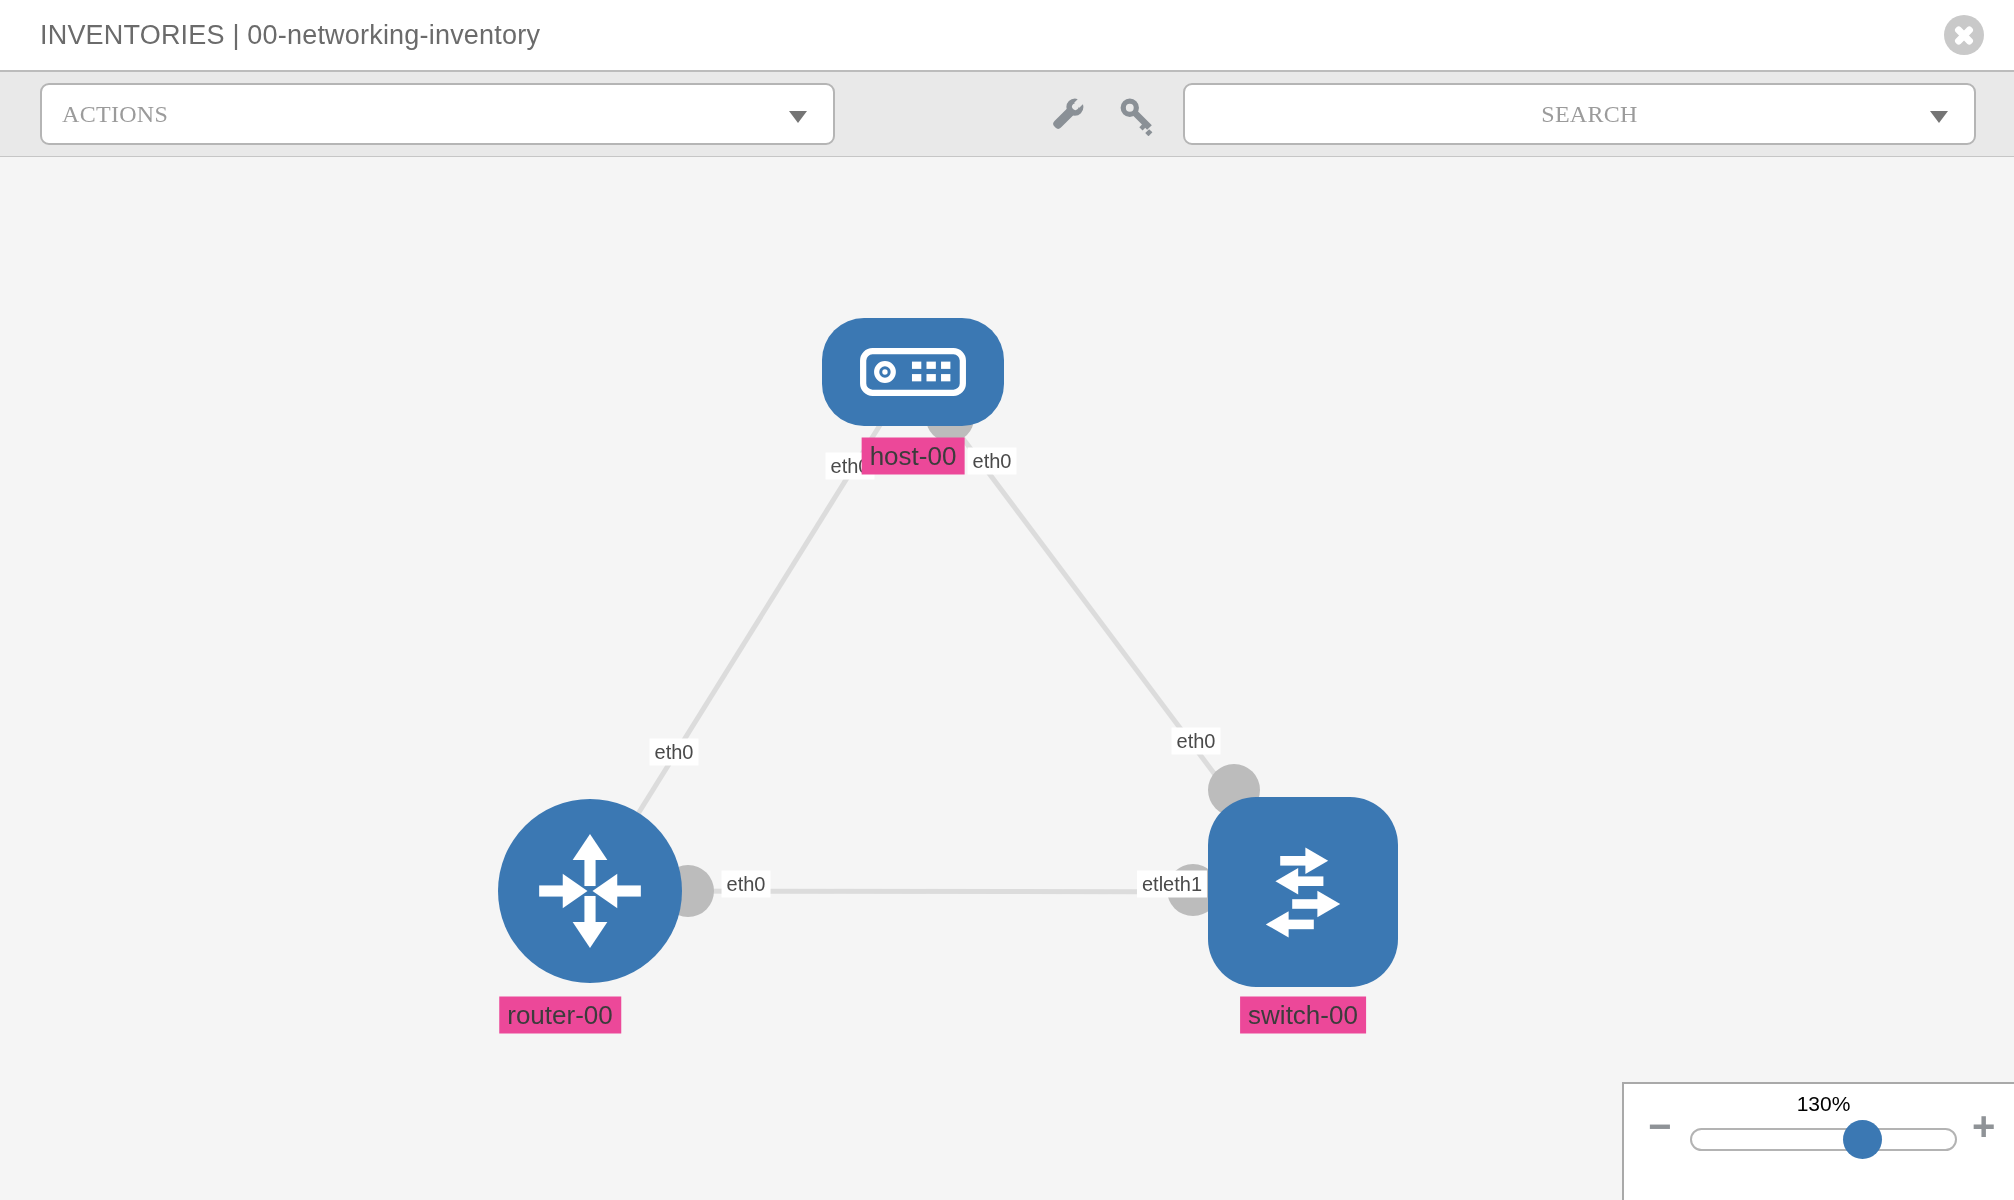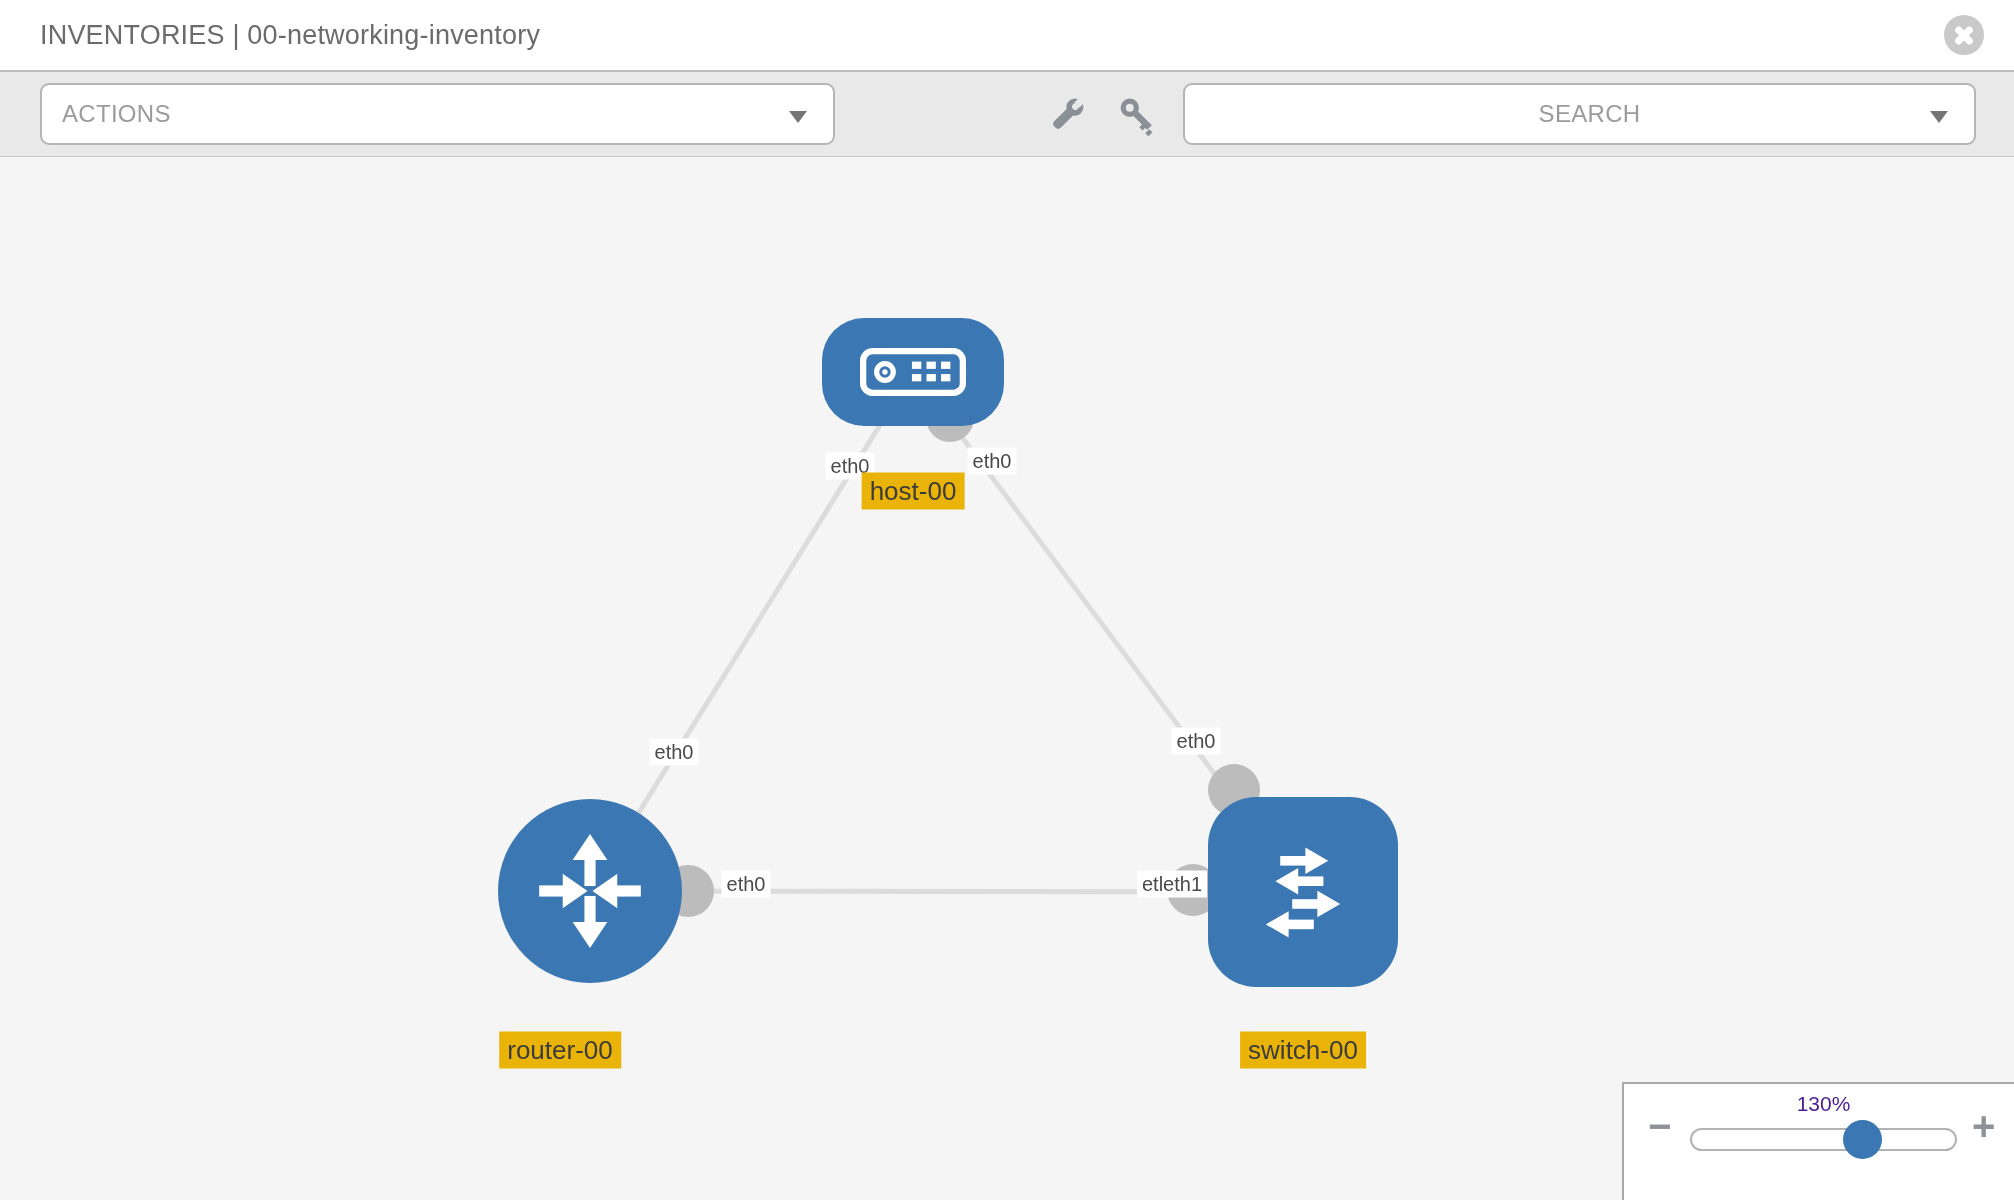--- a/index.html
+++ b/index.html
@@ -21,20 +21,21 @@
   .close-btn::before,.close-btn::after{
     content:"";position:absolute;left:9px;top:17px;width:22px;height:7px;border-radius:3px;
     background:#ffffff;
   }
   .close-btn::before{transform:rotate(45deg);}
   .close-btn::after{transform:rotate(-45deg);}
   
   .toolbar{
     position:absolute;left:0;top:72px;width:2014px;height:84px;background:#e9e9e9;
     border-bottom:1px solid #c6c6c6;
+    font-family:Liberation Serif, serif;
   }
   .select-box{
     position:absolute;top:11px;height:62px;background:#ffffff;border:2px solid #b5b5b5;
     border-radius:9px;box-sizing:border-box;display:flex;align-items:center;cursor:pointer;
   }
   .select-box .select-label{margin-left:20px;font-size:24px;color:#9b9b9b;letter-spacing:.3px;}
   .caret{
     position:absolute;right:26px;top:26px;width:0;height:0;
     border-left:9px solid transparent;border-right:9px solid transparent;
     border-top:12px solid #757575;
@@ -47,34 +48,34 @@
   
   .canvas{
     position:absolute;left:0;top:157px;width:2014px;height:1043px;background:#f5f5f5;
   }
   .topo-svg{position:absolute;left:0;top:0;}
   .node{position:absolute;display:flex;align-items:center;justify-content:center;cursor:pointer;}
   .node-host{left:822px;top:161px;width:182px;height:108px;border-radius:42px;background:#3b78b3;}
   .node-router{left:498px;top:642px;width:184px;height:184px;border-radius:50%;background:#3b78b3;}
   .node-switch{left:1208px;top:640px;width:190px;height:190px;border-radius:48px;background:#3b78b3;}
   .node-label{
-    position:absolute;transform:translate(-50%,-50%);background:#eab308;color:#3c3c3c;
-    font-size:26px;padding:3px 8px;white-space:nowrap;z-index:4;margin-top:35px;
+    position:absolute;transform:translate(-50%,-50%);background:#ec4899;color:#3c3c3c;
+    font-size:26px;padding:3px 8px;white-space:nowrap;z-index:4;
   }
   .if-label{
     position:absolute;transform:translate(-50%,-50%);background:#ffffff;color:#4a4a4a;
     font-size:20px;padding:2px 5px;white-space:nowrap;z-index:3;
   }
   
   .zoom-panel{
     position:absolute;left:1622px;top:925px;width:392px;height:118px;background:#ffffff;
     border-top:2px solid #a9a9a9;border-left:2px solid #a9a9a9;box-sizing:border-box;
   }
   .zoom-value{position:absolute;left:66px;top:8px;width:267px;text-align:center;
-    font-size:21px;color:#4c1d95;}
+    font-size:21px;color:#000000;}
   .zoom-minus,.zoom-plus{
     position:absolute;top:22px;font-size:40px;font-weight:bold;color:#8f9397;cursor:pointer;
     line-height:40px;
   }
   .zoom-minus{left:24px;}
   .zoom-plus{left:1948px;left:348px;}
   .zoom-track{
     position:absolute;left:66px;top:44px;width:267px;height:23px;background:#ffffff;
     border:2px solid #b3b3b3;border-radius:13px;box-sizing:border-box;cursor:pointer;
   }

